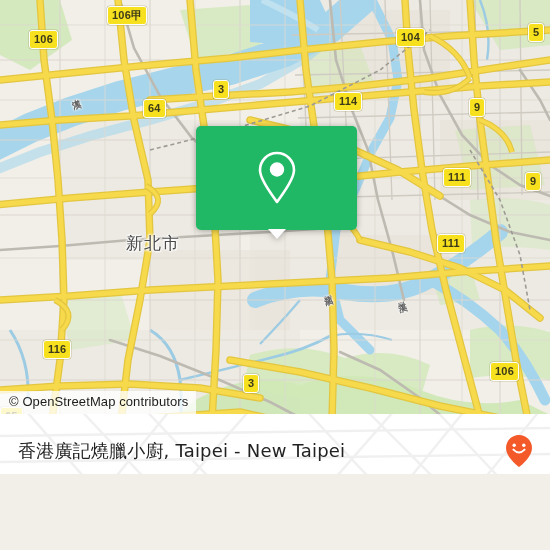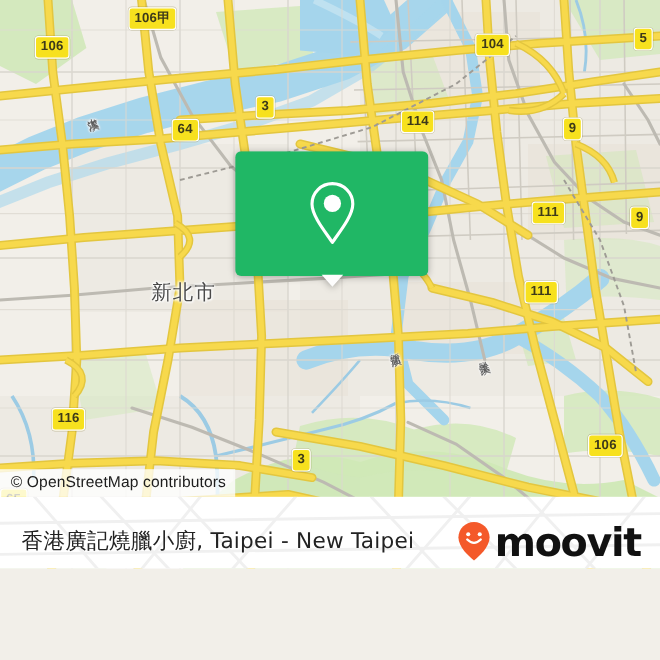--- a/index.html
+++ b/index.html
@@ -370,18 +370,17 @@
     </svg>
     <div id="bottom-content">
       <div id="place-title">香港廣記燒臘小廚, Taipei - New Taipei</div>
       <div id="brand">
         <svg id="brand-mark" viewBox="0 0 30 34" xmlns="http://www.w3.org/2000/svg">
           <path d="M15 1 C7.8 1 2 6.8 2 14 C2 22 11 30 15 33 C19 30 28 22 28 14 C28 6.8 22.2 1 15 1 Z" fill="#f4592a"></path>
           <circle cx="10.2" cy="11.2" r="1.7" fill="#ffffff"></circle>
           <circle cx="19.8" cy="11.2" r="1.7" fill="#ffffff"></circle>
           <path d="M9.4 15.6 Q15 21.2 20.6 15.6" fill="none" stroke="#ffffff" stroke-width="2" stroke-linecap="round"></path>
         </svg>
-        <div id="brand-text">moovit</div>
       </div>
     </div>
   </div>
 
 </div>
 
 </body></html>

